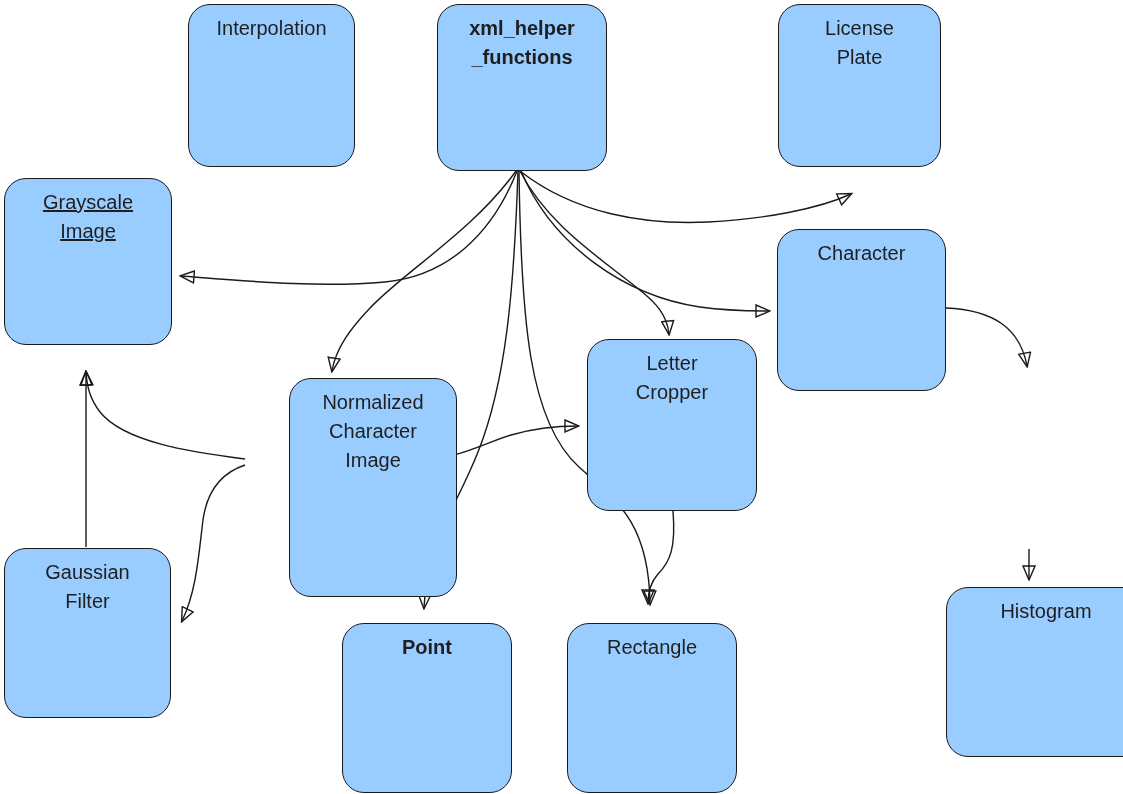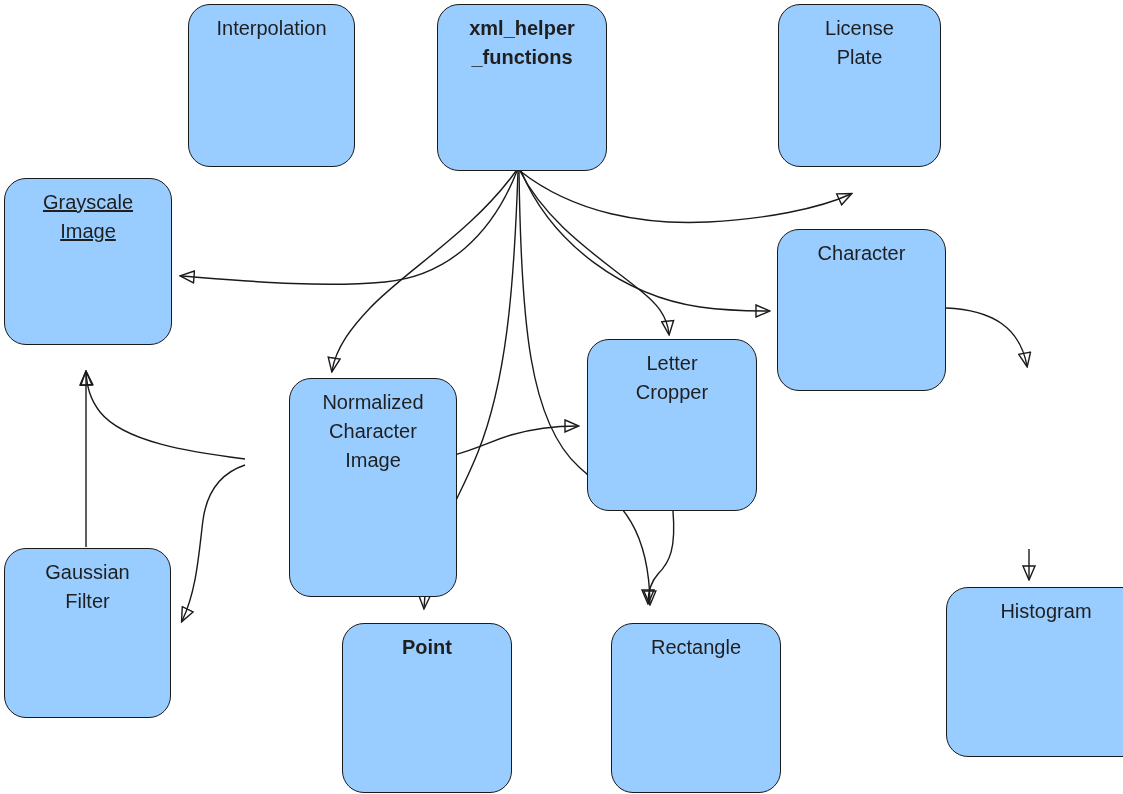--- a/index.html
+++ b/index.html
@@ -37,21 +37,21 @@
   .n-interpolation{left:188px;top:4px;width:167px;height:163px;}
   .n-xml{left:437px;top:4px;width:170px;height:167px;font-weight:bold;}
   .n-license{left:778px;top:4px;width:163px;height:163px;}
   .n-grayscale{left:4px;top:178px;width:168px;height:167px;text-decoration:underline;}
   .n-character{left:777px;top:229px;width:169px;height:162px;}
   .n-normalized{left:245px;top:378px;width:168px;height:219px;margin-left:44px;}
   .n-lettercropper{left:587px;top:339px;width:170px;height:172px;}
   .n-lbp{left:947px;top:378px;width:168px;height:170px;}
   .n-gaussian{left:4px;top:548px;width:167px;height:170px;}
   .n-point{left:342px;top:623px;width:170px;height:170px;font-weight:bold;}
-  .n-rectangle{left:567px;top:623px;width:170px;height:170px;margin-left:44px;}
+  .n-rectangle{left:567px;top:623px;width:170px;height:170px;}
   .n-histogram{left:946px;top:587px;width:200px;height:170px;}
 </style>
 </head>
 <body>
 
 <div class="canvas">
 
   <svg class="edges" width="1123" height="794" viewBox="0 0 1123 794" xmlns="http://www.w3.org/2000/svg">
     <defs>
       <marker id="arrow" markerUnits="userSpaceOnUse" markerWidth="16" markerHeight="14" refX="14" refY="7" orient="auto">

